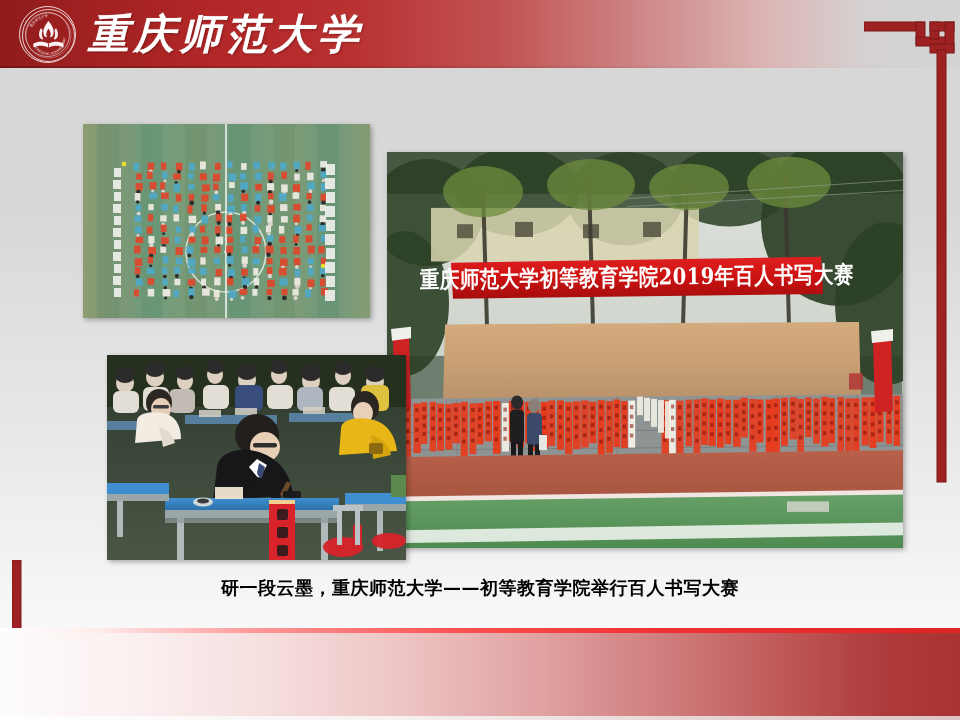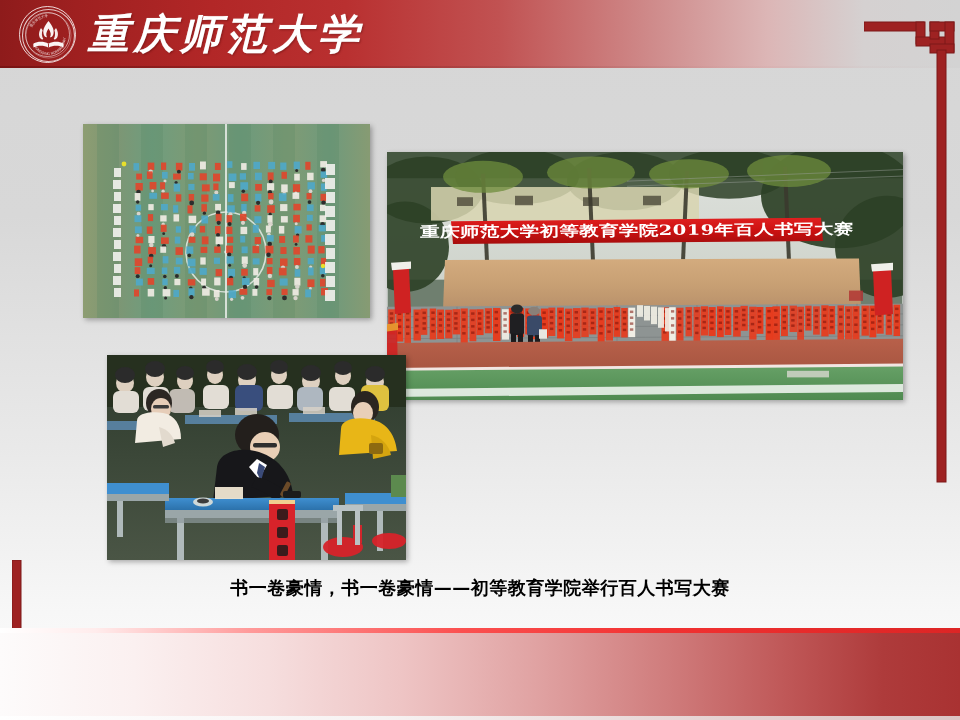--- a/index.html
+++ b/index.html
@@ -105,21 +105,21 @@
     overflow: hidden;
     background: #6f7f6f;
     box-shadow: 2px 2px 5px rgba(0,0,0,.30), 0 0 0 1px rgba(255,255,255,.5) inset;
   }
   .photo .scene { position: absolute; left: 0; top: 0; width: 100%; height: 100%; }
 
   
   .photo-aerial { left: 83px; top: 124px; width: 287px; height: 194px; }
 
   
-  .photo-ceremony { left: 387px; top: 152px; width: 516px; height: 248px; }
+  .photo-ceremony { left: 387px; top: 152px; width: 516px; height: 396px; }
 
   
   .photo-students { left: 107px; top: 355px; width: 299px; height: 205px; }
 
   
   .caption {
     position: absolute;
     left: 0; top: 576px;
     width: 960px;
     text-align: center;
@@ -1209,19 +1209,19 @@
       </g>
 
       <rect x="226" y="150" width="30" height="6" fill="#b9c2c4"></rect>
       <rect x="230" y="156" width="5" height="34" fill="#b9c2c4"></rect>
       <rect x="248" y="156" width="5" height="34" fill="#b9c2c4"></rect>
 
       <rect x="284" y="120" width="15" height="22" fill="#5c8a4e"></rect>
     </svg>
   </div>
 
-  <div class="caption">书一卷豪情，书一卷豪情——初等教育学院举行百人书写大赛</div>
+  <div class="caption">研一段云墨，重庆师范大学——初等教育学院举行百人书写大赛</div>
 
   <div class="footer-band"></div>
   <div class="footer-stripe"></div>
   <div class="footer-hairline"></div>
 
 </div>
 
 </body></html>

